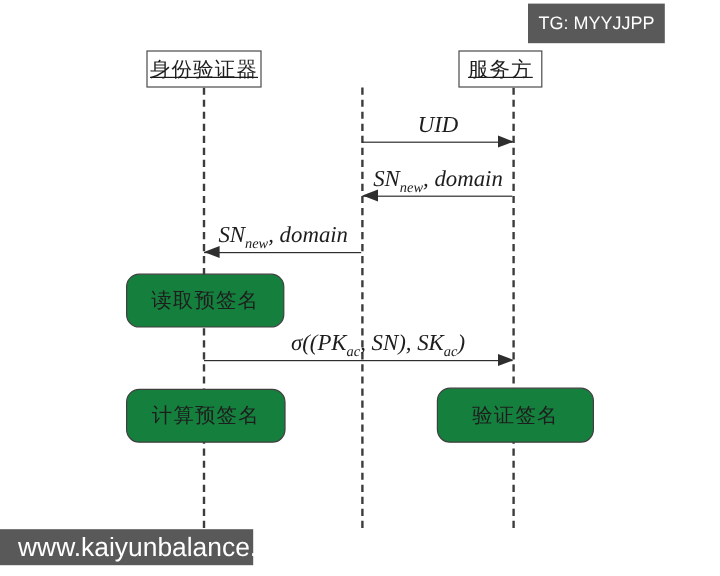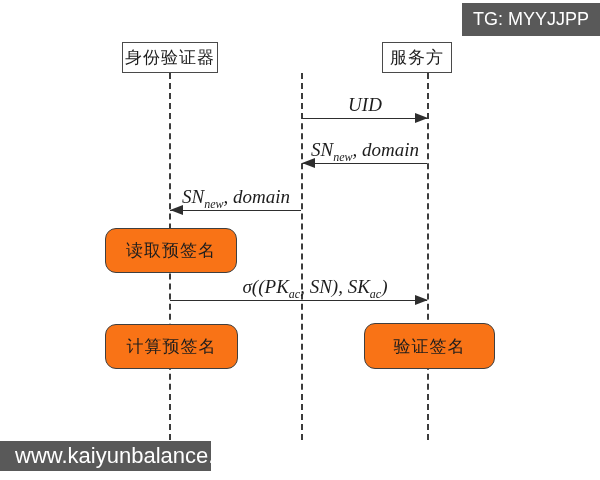--- a/index.html
+++ b/index.html
@@ -14,36 +14,37 @@
   
   .wm {
     position: absolute;
     background: #595959;
     color: #ffffff;
     font-family: "Liberation Sans", sans-serif;
     display: flex;
     align-items: center;
     z-index: 6;
   }
-  .wm-top { left: 462px; top: 3px; width: 138px; height: 33px; font-size: 18px; justify-content: center; }
+  .wm-top { left: 440px; top: 3px; width: 114px; height: 33px; font-size: 15px; justify-content: center; }
   .wm-bottom { left: 0; top: 441px; width: 211px; height: 30px; font-size: 22px; padding-left: 15px; box-sizing: border-box; }
   
   .actor {
     position: absolute;
     height: 31px;
     border: 1.5px solid #4a4a4a;
     background: #ffffff;
     box-sizing: border-box;
     display: flex;
     align-items: center;
     justify-content: center;
     font-size: 17px;
     color: #1d1d1d;
     z-index: 3;
     letter-spacing: 1px;
+    text-decoration: underline;
   }
   .actor-a { left: 122px; top: 42px; width: 96px; }
   .actor-u { left: 254px; top: 42px; width: 96px; }
   .actor-s { left: 382px; top: 42px; width: 70px; }
   
   .lifeline {
     position: absolute;
     top: 73px;
     height: 367px;
     width: 0;
@@ -82,21 +83,21 @@
     font-size: 12px;
     font-style: italic;
     line-height: 0;
     text-align: right;
   }
   
   .activity {
     position: absolute;
     border: 1.6px solid #3f3f3f;
     border-radius: 11px;
-    background: #f97316;
+    background: #15803d;
     box-sizing: border-box;
     display: flex;
     flex-direction: column;
     align-items: center;
     justify-content: center;
     font-size: 17px;
     color: #1d1d1d;
     z-index: 4;
     letter-spacing: 1px;
     line-height: 21px;

